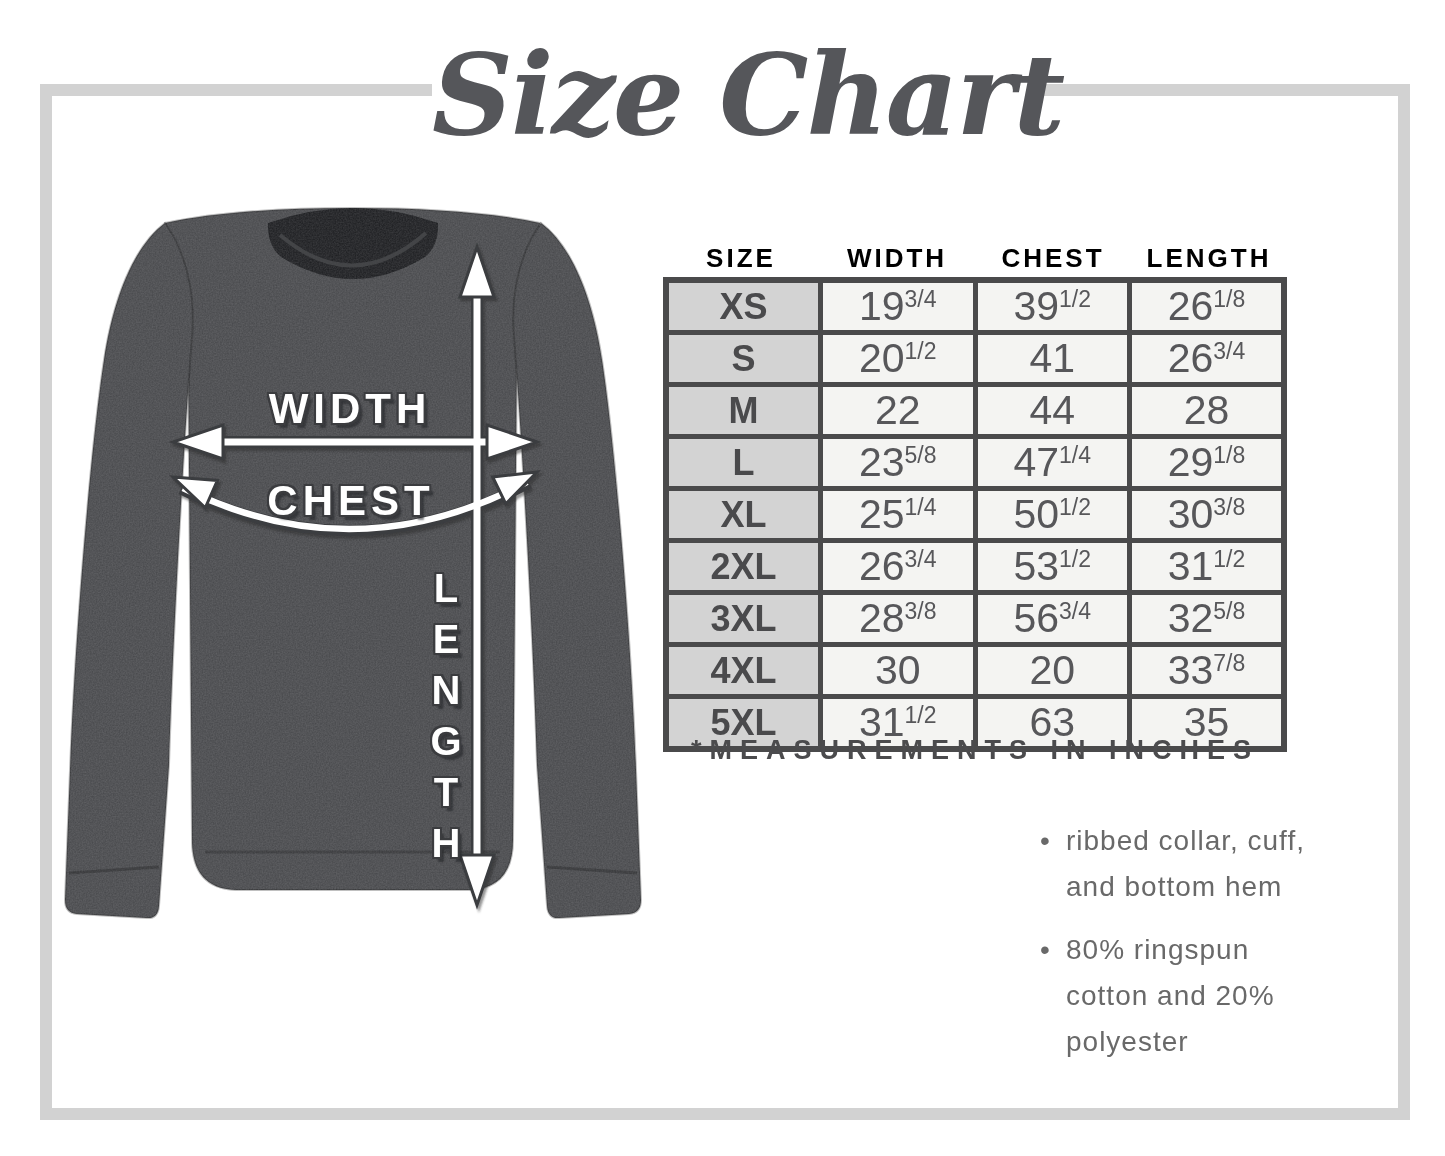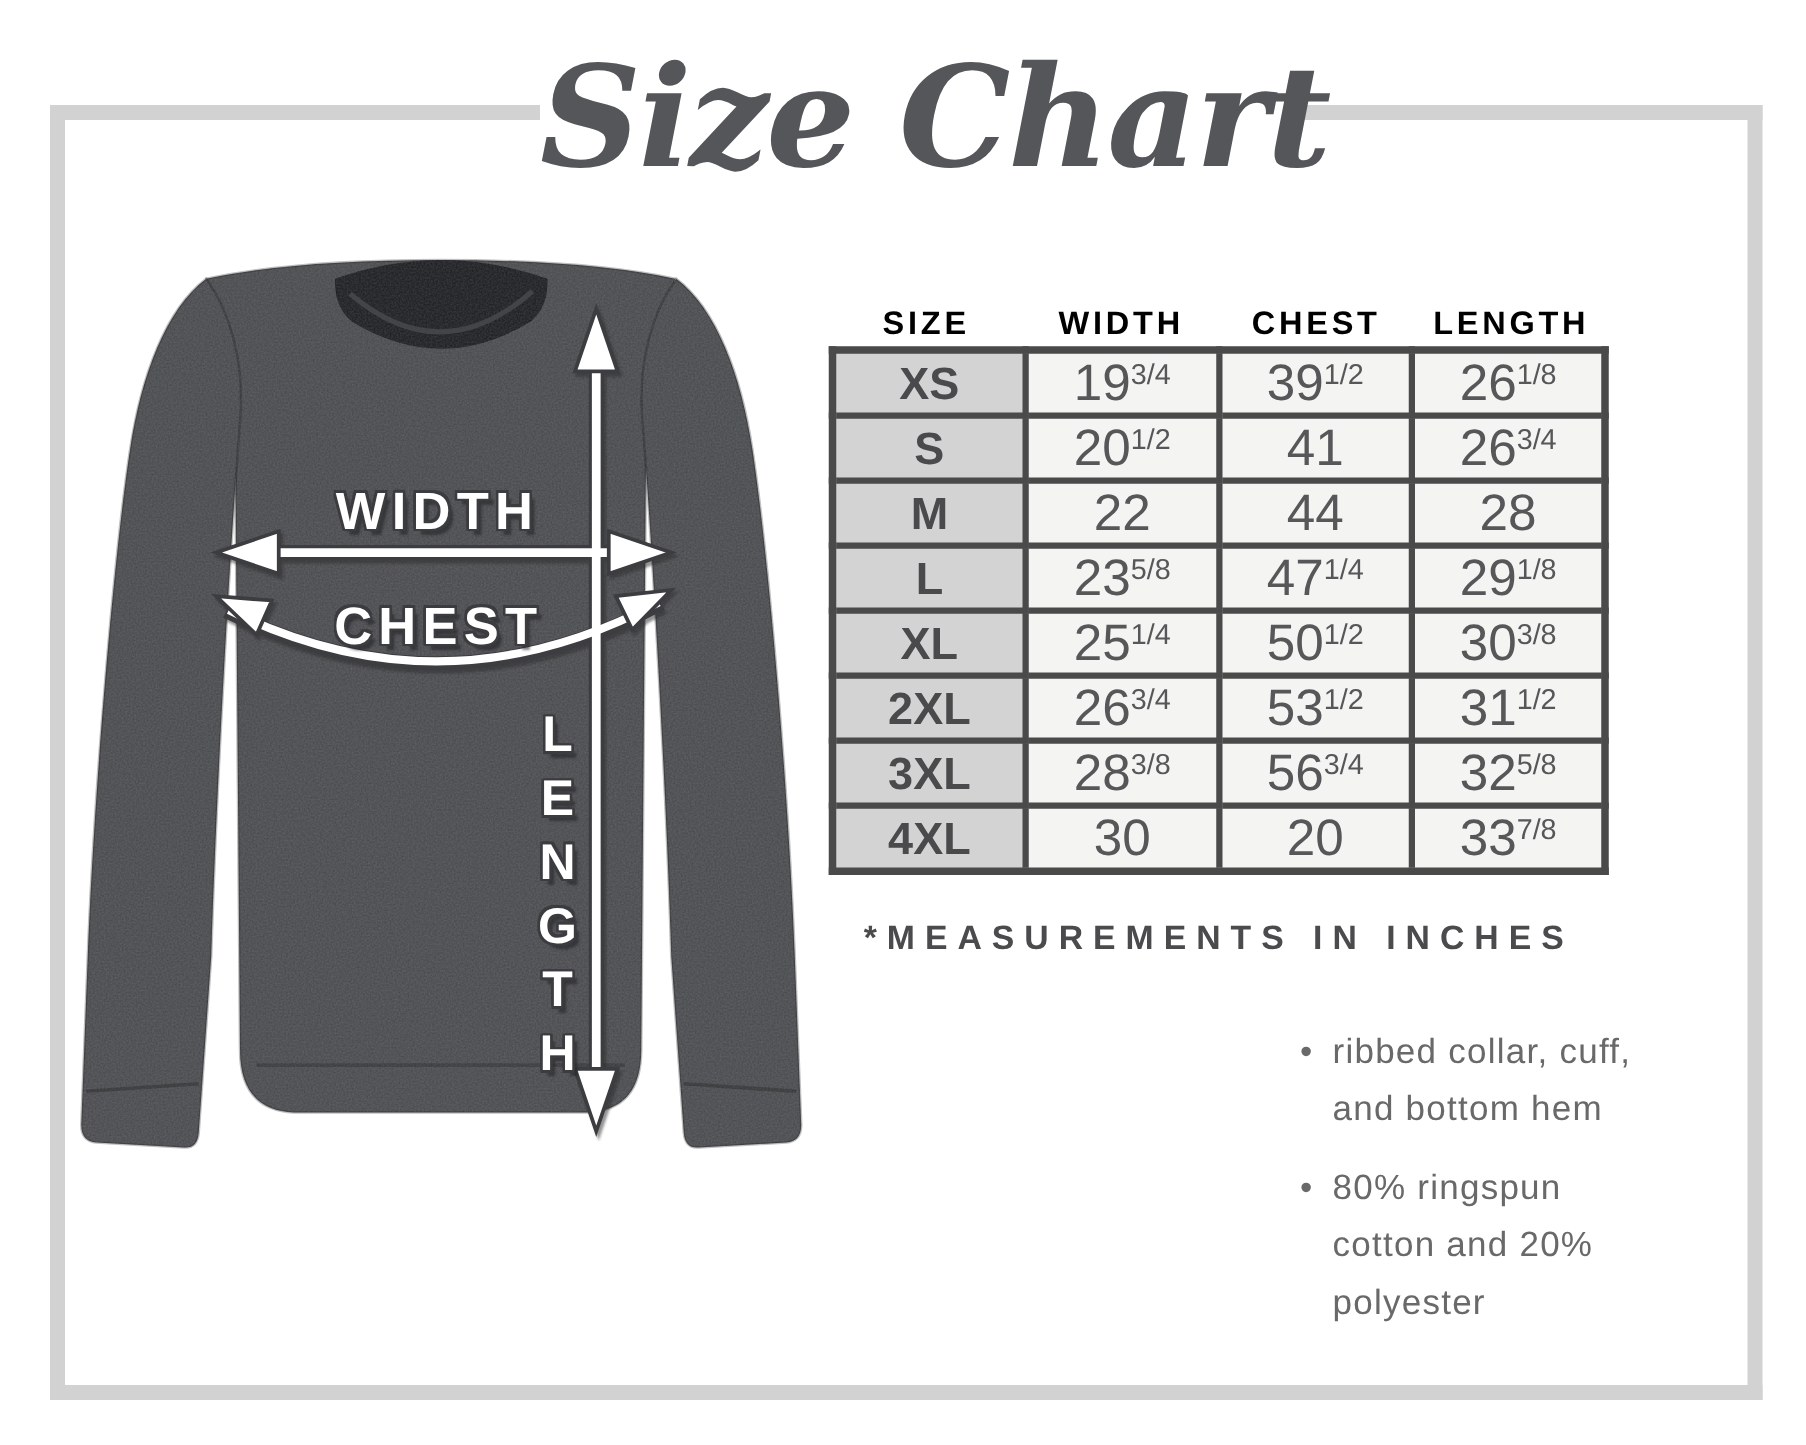--- a/index.html
+++ b/index.html
@@ -180,20 +180,26 @@
         <td class="val-cell"><span>28</span><span class="frac">3/8</span></td>
         <td class="val-cell"><span>56</span><span class="frac">3/4</span></td>
         <td class="val-cell"><span>32</span><span class="frac">5/8</span></td>
       </tr>
       <tr>
         <td class="size-cell">4XL</td>
         <td class="val-cell"><span>30</span><span class="frac"></span></td>
         <td class="val-cell"><span>20</span><span class="frac"></span></td>
         <td class="val-cell"><span>33</span><span class="frac">7/8</span></td>
       </tr>
+      <tr>
+        <td class="size-cell">5XL</td>
+        <td class="val-cell"><span>31</span><span class="frac">1/2</span></td>
+        <td class="val-cell"><span>63</span><span class="frac"></span></td>
+        <td class="val-cell"><span>35</span><span class="frac"></span></td>
+      </tr>
     </tbody>
   </table>
 
   <div id="measure-note">*MEASUREMENTS IN INCHES</div>
 
   <ul class="features" id="features-right">
     <li>ribbed collar, cuff, and bottom hem</li>
     <li>80% ringspun cotton and 20% polyester</li>
   </ul>
 

